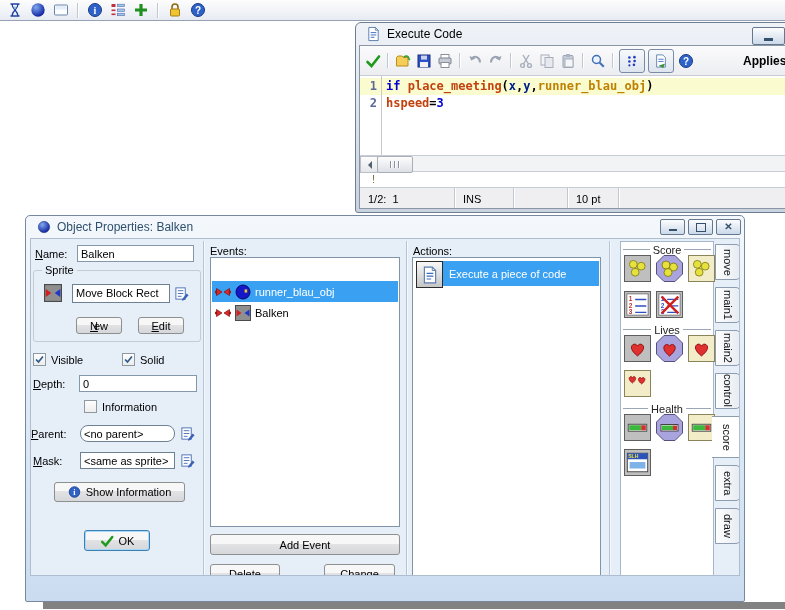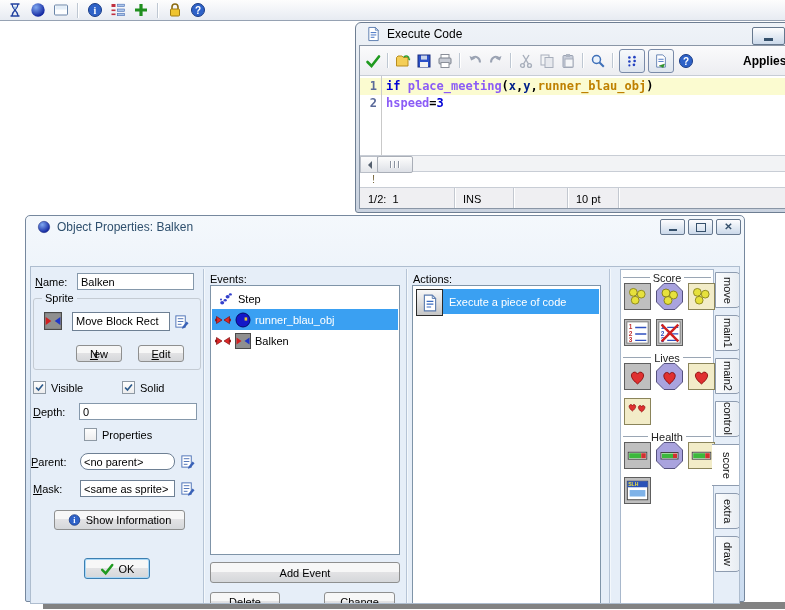--- a/index.html
+++ b/index.html
@@ -22,34 +22,34 @@
   #code-win{left:355px;top:22px;width:437px;height:191px;padding:0 3px 3px 3px;}
   .cw-inner{background:#fff;border:1px solid #8A96A6;height:164px;box-sizing:border-box;overflow:hidden;}
   .cw-toolbar{height:30px;background:linear-gradient(#FBFBFC,#ECEDF1);border-bottom:1px solid #C8CDD5;display:flex;align-items:center;padding:0 4px;gap:3px;position:relative;box-sizing:border-box;}
   .framed-btn{width:24px;height:22px;border:1px solid #7A8BA8;border-radius:3px;background:linear-gradient(#F7F9FB,#DEE5EE);display:flex;align-items:center;justify-content:center;}
   .applies{position:absolute;left:383px;top:8px;font-weight:bold;font-size:12px;color:#000;white-space:nowrap;}
   .cw-code{position:relative;height:80px;background:#fff;border-bottom:1px solid #C8CDD5;box-sizing:border-box;font:bold 12px/17px "DejaVu Sans Mono",monospace;}
   .cur-line-bg{position:absolute;left:0;right:0;top:2px;height:17px;background:#FBFBD0;}
   .gutter-sep{position:absolute;left:21px;top:0;bottom:0;width:1px;background:#C9C9C9;}
   .lnum{position:absolute;width:17px;text-align:right;color:#5A6A9A;}
   .code-line{position:absolute;left:26px;white-space:pre;}
-  .tok-keyword{color:#0000D4;} .tok-function{color:#8b5cf6;} .tok-variable{color:#00208A;}
+  .tok-keyword{color:#0000D4;} .tok-function{color:#c2410c;} .tok-variable{color:#00208A;}
   .tok-resource{color:#BF8000;} .tok-number{color:#0000D4;} .tok-plain{color:#000;}
   .cw-hs{height:16px;background:#F2F3F5;border-bottom:1px solid #C8CDD5;position:relative;box-sizing:border-box;}
   .hs-btn{position:absolute;left:0;top:0;width:16px;height:15px;border:1px solid #B9BEC7;background:linear-gradient(#FDFDFD,#E4E6EA);display:flex;align-items:center;justify-content:center;}
   .hs-arrow{width:0;height:0;border:4px solid transparent;border-right-color:#55606E;margin-right:3px;}
   .hs-thumb{position:absolute;left:17px;top:0;width:34px;height:15px;border:1px solid #A9AEB7;border-radius:2px;background:linear-gradient(#FDFDFD,#DDE0E6);display:flex;align-items:center;justify-content:center;gap:2px;}
   .hs-grip{width:1px;height:7px;background:#8A92A0;border-right:1px solid #fff;}
   .cw-msg{height:16px;background:#fff;border-bottom:1px solid #C8CDD5;font-size:11px;color:#7A6A40;padding-left:12px;box-sizing:border-box;line-height:15px;}
   .cw-status{height:22px;background:#EFEFF2;display:flex;font-size:11px;align-items:stretch;}
   .st-cell{border-right:1px solid #C3C8D0;box-shadow:1px 0 0 #fff;display:flex;align-items:center;padding-left:8px;white-space:pre;}
   
   #obj-win{left:25px;top:215px;width:720px;height:387px;padding:0 4px 4px 4px;border-radius:5px 5px 2px 2px;background:linear-gradient(#F4F8FC,#CBDCF0);border:1px solid #76889E;}
   #obj-win .win-title{color:#2F506E;}
-  .ow-body{position:relative;background:#E6EEF8;height:338px;border:1px solid #AEBDCF;box-sizing:border-box;overflow:hidden;margin-top:28px;}
+  .ow-body{position:relative;background:#E6EEF8;height:338px;border:1px solid #AEBDCF;box-sizing:border-box;overflow:hidden;}
   .lbl{position:absolute;font-size:11px;color:#000;white-space:nowrap;}
   .u{text-decoration:underline;}
   .textbox{position:absolute;background:#fff;border:1px solid #8598AB;font-size:11px;padding:2px 3px;box-sizing:border-box;white-space:nowrap;overflow:hidden;}
   .btn{position:absolute;border:1px solid #8E8F8F;border-radius:3px;background:linear-gradient(#F7F7F7 45%,#E3E3E5 46%,#D5D7DA);font-size:11px;display:flex;align-items:center;justify-content:center;gap:5px;box-sizing:border-box;color:#000;}
   .btn-default{border:1px solid #3C7FB1;box-shadow:inset 0 0 0 1px #A8D8F8;}
   .cb{position:absolute;width:13px;height:13px;background:linear-gradient(#FEFEFE,#EDEDEE);border:1px solid #8E99A4;box-sizing:border-box;display:flex;align-items:center;justify-content:center;}
   .groupbox{position:absolute;border:1px solid #C4CBD3;border-radius:3px;}
   .group-label{position:absolute;top:-7px;left:8px;background:#E6EEF8;padding:0 3px;font-size:11px;}
   .vdiv{position:absolute;width:1px;background:#B6C4D6;box-shadow:1px 0 0 #F4F8FC;}
   .listbox{position:absolute;background:#fff;border:1px solid #7F94A8;box-sizing:border-box;}
@@ -341,21 +341,21 @@
           <svg viewBox="0 0 16 16" width="11" height="11">
             <path d="M3 8l3.5 3.5L13 3.5" fill="none" stroke="#2C5A8C" stroke-width="2.4"></path>
           </svg>
         </span>
       <span class="lbl" style="left:109px;top:115px;">Solid</span>
 
       <span class="lbl" style="left:2px;top:139px;"><span class="u">D</span>epth:</span>
       <div class="textbox" style="left:48px;top:136px;width:118px;height:17px;">0</div>
 
       <span class="cb" style="left:53px;top:161px;"></span>
-      <span class="lbl" style="left:71px;top:162px;">Properties</span>
+      <span class="lbl" style="left:71px;top:162px;">Information</span>
 
       <span class="lbl" style="left:0;top:189px;"><span class="u">P</span>arent:</span>
       <div class="textbox" style="left:49px;top:186px;width:95px;height:17px;border-color:#6E8094;border-radius:8px;">&lt;no parent&gt;</div>
       <span class="abs" style="left:149px;top:187px;width:15px;height:15px;"><svg viewBox="0 0 16 16" width="15" height="15">
             <rect x="2" y="2" width="10" height="12" fill="#fff" stroke="#4A6FB5"></rect>
             <path d="M4 5h6M4 8h6M4 11h4" stroke="#4A6FB5"></path>
             <path d="M9 13.5l4.5-5.5 2 1.8-4.5 5.2-2.6.7z" fill="#3A62B8"></path>
           </svg></span>
 
       <span class="lbl" style="left:2px;top:216px;"><span class="u">M</span>ask:</span>
@@ -382,32 +382,20 @@
               <path d="M2.5 9l4 4L14 3.5" fill="none" stroke="#1F9A1F" stroke-width="2.8" stroke-linecap="round"></path>
             </svg>
           </span>
         <span>OK</span>
       </div>
 
       <div class="vdiv" style="left:172px;top:2px;height:350px;"></div>
 
       <span class="lbl" style="left:179px;top:6px;">Events:</span>
       <div class="listbox" style="left:179px;top:18px;width:190px;height:270px;">
-        <div class="ev-row" style="top:2px;">
-          <span class="ev-icon" style="margin-left:3px;"><svg viewBox="0 0 16 16">
-                <g fill="#3340CC">
-                  <ellipse cx="4.2" cy="11.8" rx="2" ry="1.7"></ellipse>
-                  <ellipse cx="7.2" cy="9.2" rx="1.6" ry="1.3"></ellipse>
-                  <ellipse cx="9.6" cy="5.8" rx="2" ry="1.7"></ellipse>
-                  <ellipse cx="12.4" cy="3.4" rx="1.5" ry="1.2"></ellipse>
-                  <circle cx="3" cy="8.4" r="1"></circle>
-                </g>
-              </svg></span>
-          <span>Step</span>
-        </div>
         <div class="ev-row sel" style="top:23px;">
           <span class="ev-icon"><svg viewBox="0 0 16 16">
                 <g fill="#E02828" stroke="#7A0F0F" stroke-width="0.7">
                   <path d="M1.5 4.5L7 8l-5.5 3.5z"></path>
                   <path d="M14.5 4.5L9 8l5.5 3.5z"></path>
                   <rect x="0" y="7.1" width="1.8" height="1.8"></rect>
                   <rect x="14.2" y="7.1" width="1.8" height="1.8"></rect>
                 </g>
               </svg></span>
           <span class="ev-icon"><svg viewBox="0 0 16 16">

